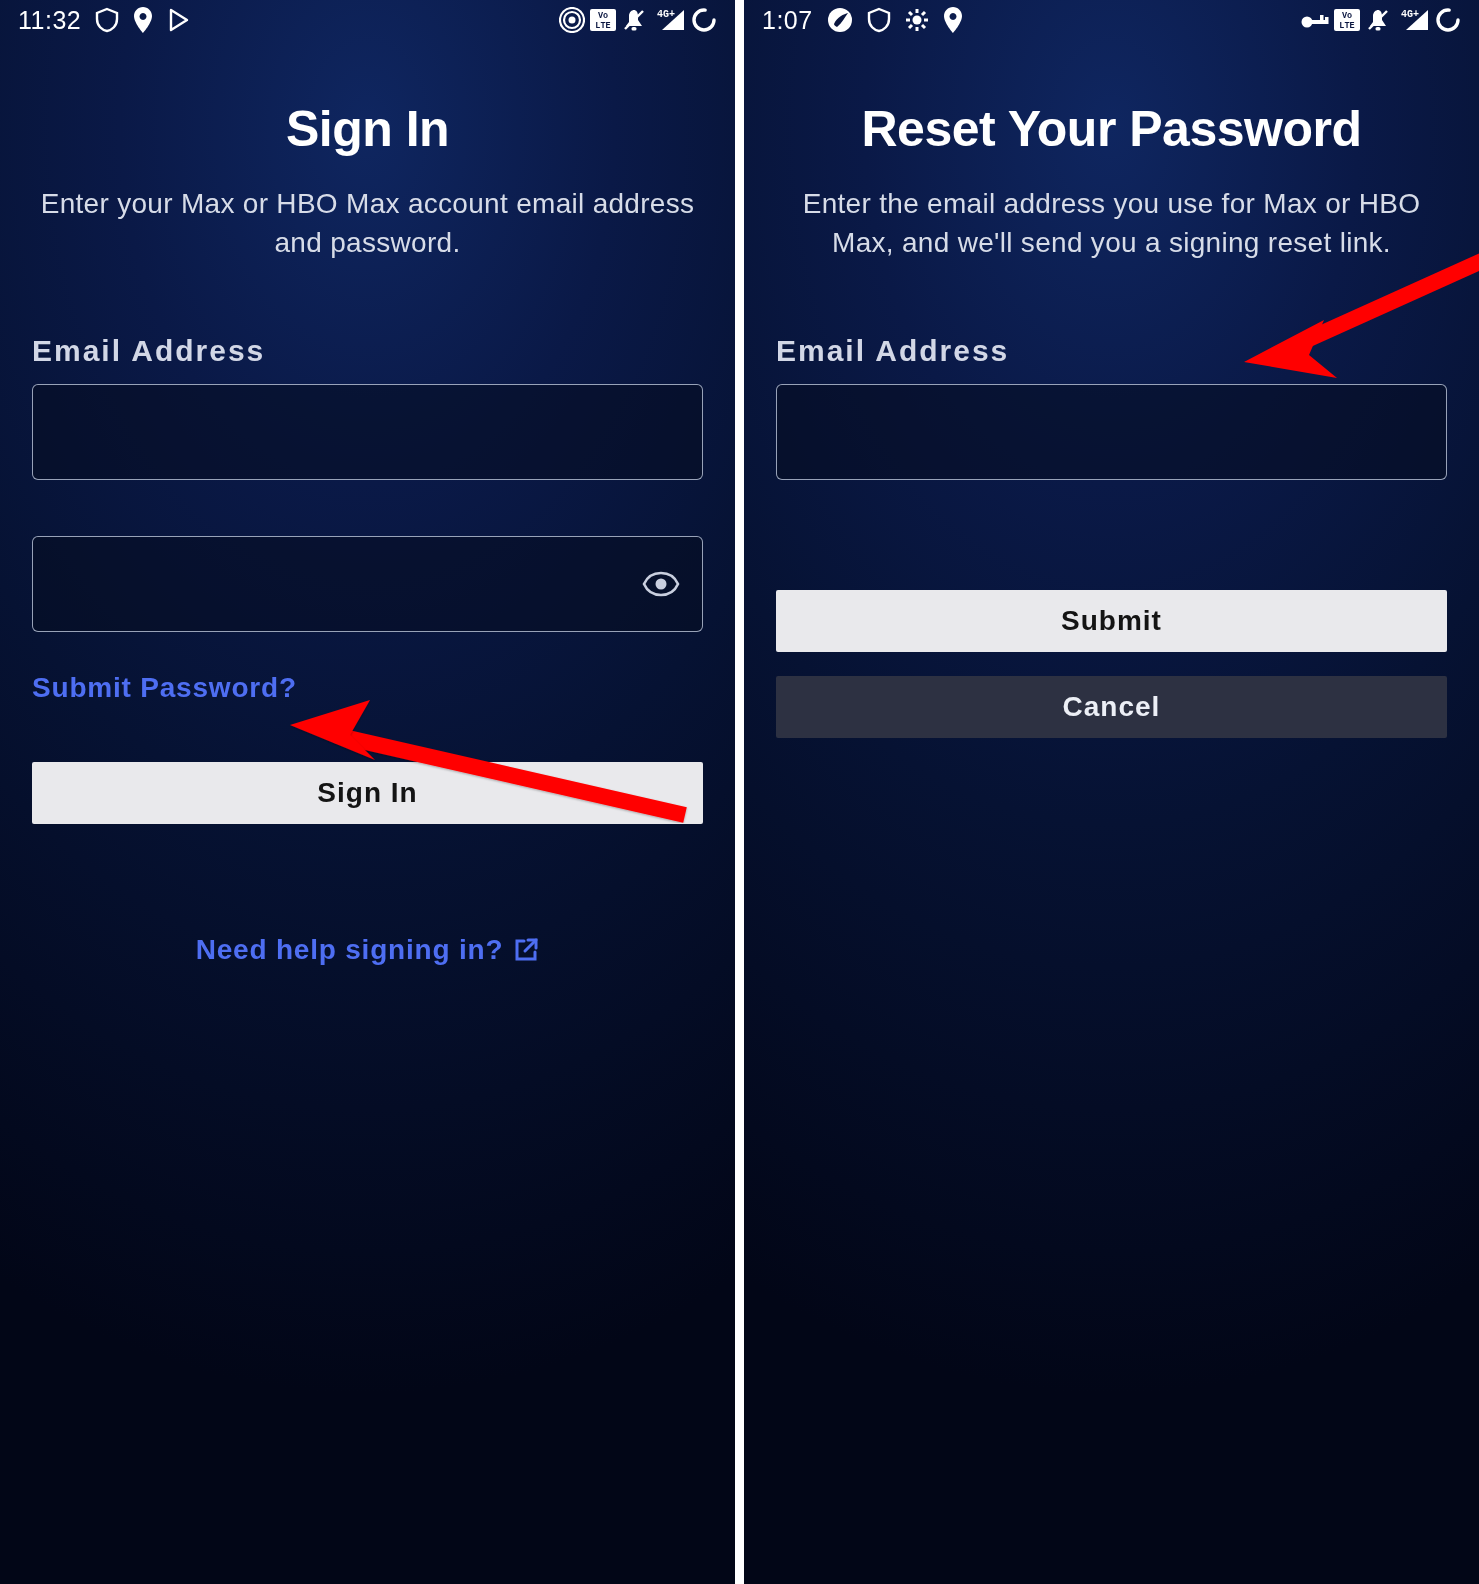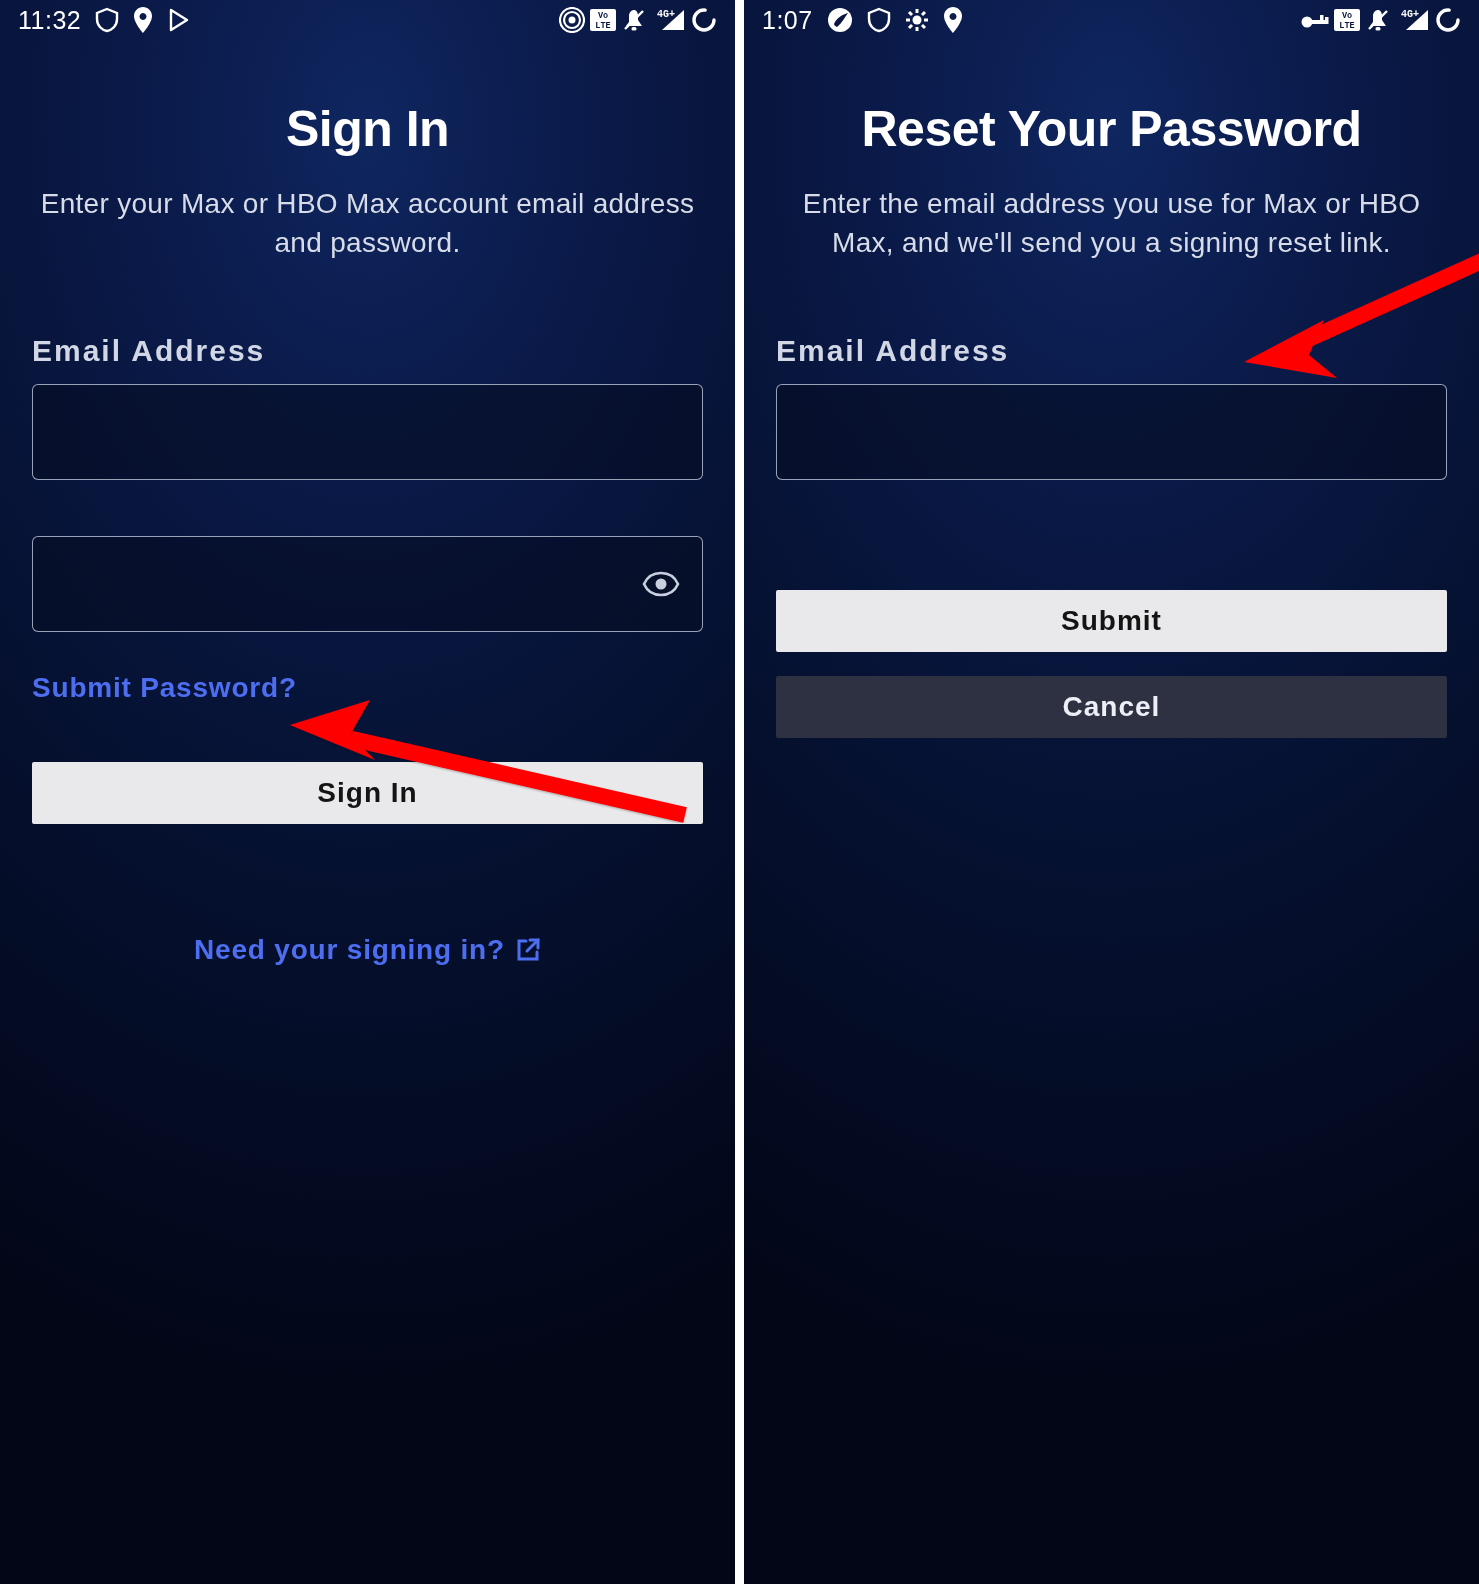--- a/index.html
+++ b/index.html
@@ -219,21 +219,21 @@
     </div>
 
     <div class="link-row">
       <a class="link">Submit Password?</a>
     </div>
 
     <button class="btn btn-primary">Sign In</button>
 
     <div class="help-row">
       <a class="link">
-        <span>Need your signing in?</span>
+        <span>Need help signing in?</span>
         <span class="ic">
           <svg width="26" height="26" viewBox="0 0 26 26" fill="none">
               <path d="M11 4 L4 4 L4 22 L22 22 L22 15" stroke="#4e6ef2" stroke-width="3" stroke-linecap="round"></path>
               <path d="M15 3 L23 3 L23 11" stroke="#4e6ef2" stroke-width="3" stroke-linecap="round"></path>
               <line x1="23" y1="3" x2="12" y2="14" stroke="#4e6ef2" stroke-width="3" stroke-linecap="round"></line>
             </svg>
         </span>
       </a>
     </div>
   </div>

